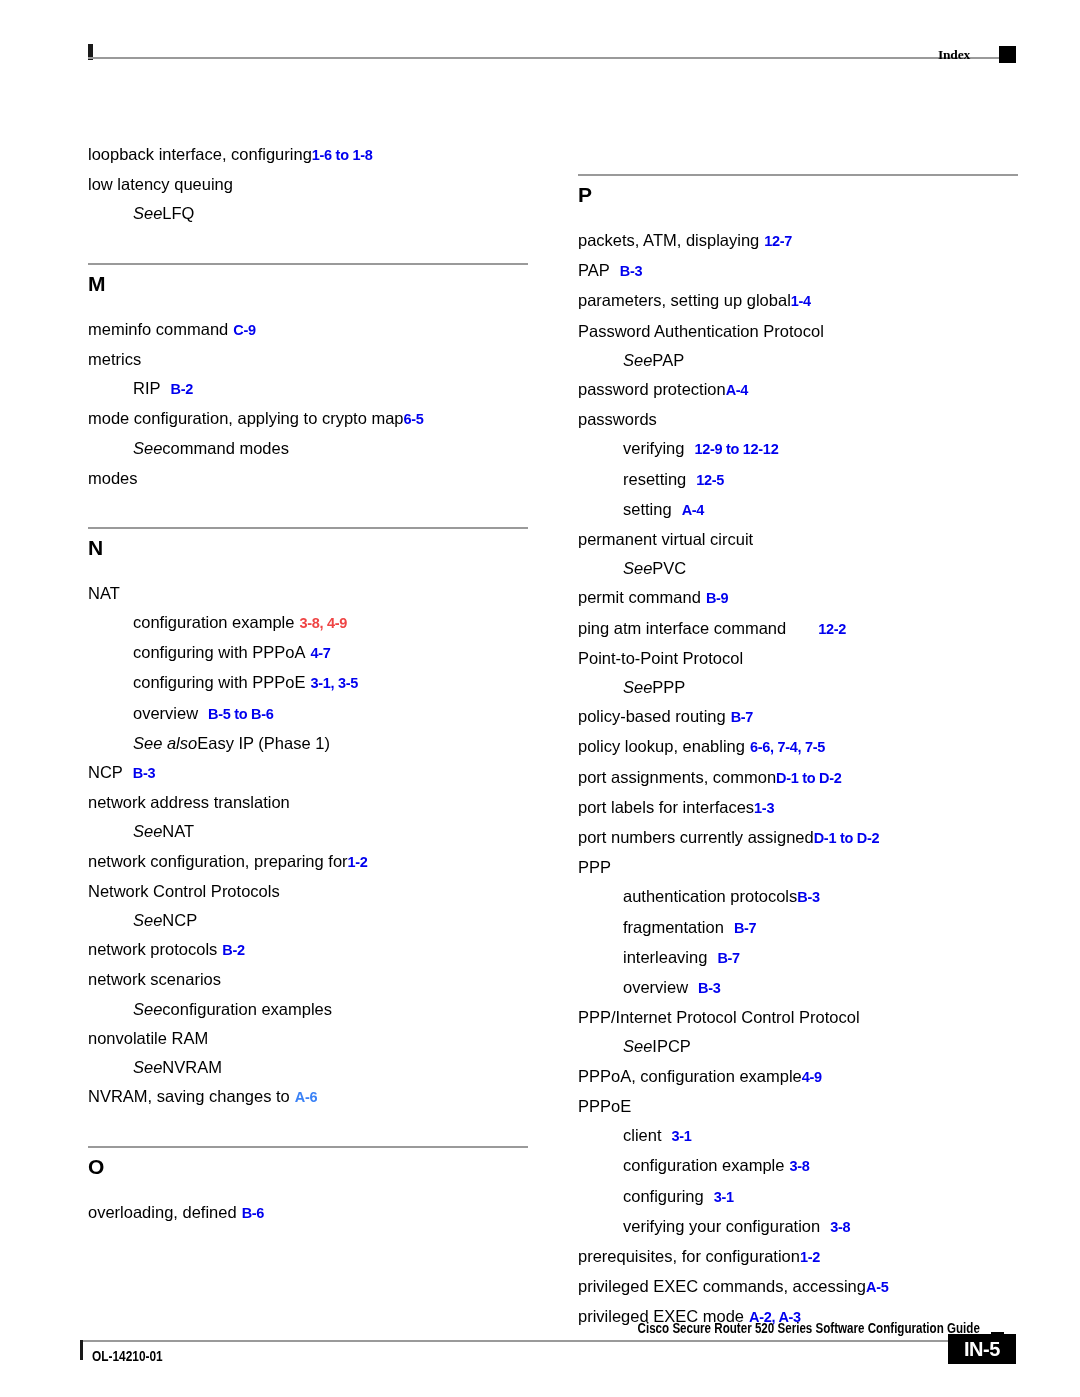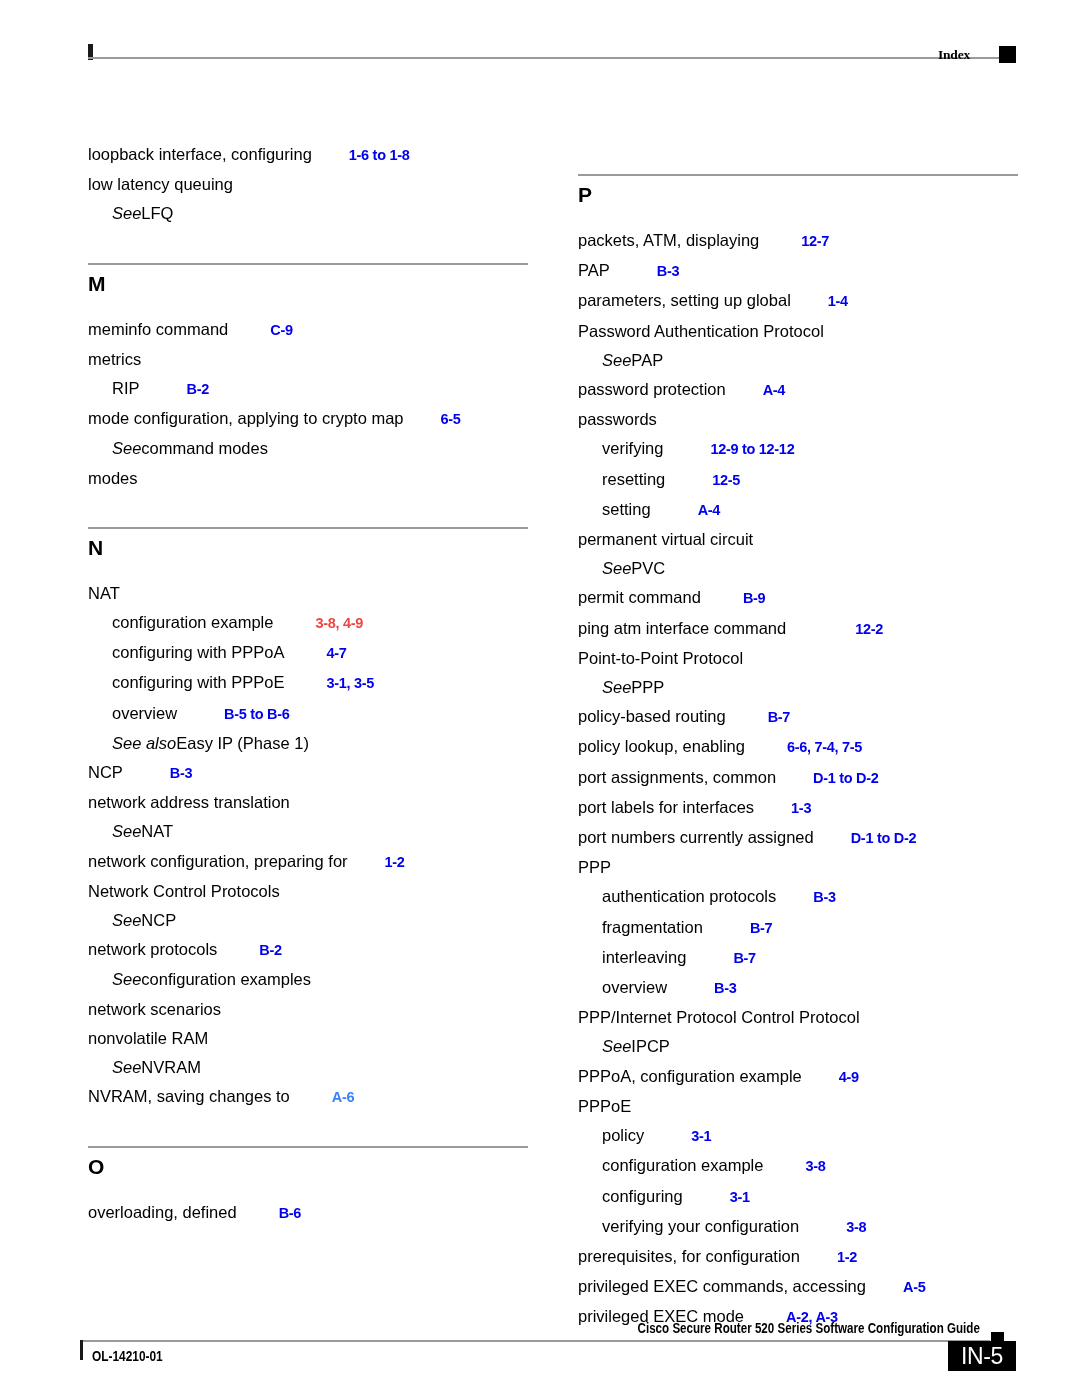--- a/index.html
+++ b/index.html
@@ -96,32 +96,31 @@
   }
 
   
   .entry {
     font-size: 16.5px;
     line-height: 29.2px;
     color: #000;
     white-space: nowrap;
   }
   .lvl0 { margin-left: 0px; }
-  .lvl1 { margin-left: 24px; }
+  .lvl1 { margin-left: 45px; }
 
   .entry .txt { }
   .entry .see {
     font-style: italic;
   }
   .entry .pages {
     color: #0000ee;
     font-weight: bold;
     font-size: 14.5px;
     letter-spacing: -0.3px;
-    padding-left: 37px;
   }
   .gap-sm { display: inline-block; width: 5px; }
   .gap-md { display: inline-block; width: 10px; }
   .gap-none { display: inline-block; width: 0px; }
 
   
   .page-footer {
     position: absolute;
     left: 72px;
     top: 1312px;
@@ -177,26 +176,25 @@
     color: #000;
   }
   .footer-pagebox {
     position: absolute;
     right: 0px;
     top: 22px;
     min-width: 68px;
     height: 30px;
     background: #000;
     color: #fff;
-    font-size: 23px;
-    font-weight: normal;
+    font-size: 20px;
+    font-weight: bold;
     line-height: 30px;
     text-align: center;
     letter-spacing: -0.4px;
-    margin-top: 7px;
   }
 </style>
 </head>
 <body>
 
 <div class="page-header">
   <div class="header-tick"></div>
   <div class="header-rule"></div>
   <div class="header-label">Index</div>
   <div class="header-square"></div>
@@ -233,22 +231,22 @@
         <div class="entry lvl1"><span class="txt">configuring with PPPoE</span><span class="gap-sm"></span><span class="pages" style="color: rgb(0, 0, 238);">3-1, 3-5</span></div>
         <div class="entry lvl1"><span class="txt">overview</span><span class="gap-md"></span><span class="pages" style="color: rgb(0, 0, 238);">B-5 to B-6</span></div>
         <div class="entry lvl1"><span class="see">See also</span><span class="txt">Easy IP (Phase 1)</span></div>
         <div class="entry lvl0"><span class="txt">NCP</span><span class="gap-md"></span><span class="pages" style="color: rgb(0, 0, 238);">B-3</span></div>
         <div class="entry lvl0"><span class="txt">network address translation</span></div>
         <div class="entry lvl1"><span class="see">See</span><span class="txt">NAT</span></div>
         <div class="entry lvl0"><span class="txt">network configuration, preparing for</span><span class="gap-none"></span><span class="pages" style="color: rgb(0, 0, 238);">1-2</span></div>
         <div class="entry lvl0"><span class="txt">Network Control Protocols</span></div>
         <div class="entry lvl1"><span class="see">See</span><span class="txt">NCP</span></div>
         <div class="entry lvl0"><span class="txt">network protocols</span><span class="gap-sm"></span><span class="pages" style="color: rgb(0, 0, 238);">B-2</span></div>
+        <div class="entry lvl0"><span class="txt">network scenarios</span></div>
         <div class="entry lvl1"><span class="see">See</span><span class="txt">configuration examples</span></div>
-        <div class="entry lvl0"><span class="txt">network scenarios</span></div>
         <div class="entry lvl0"><span class="txt">nonvolatile RAM</span></div>
         <div class="entry lvl1"><span class="see">See</span><span class="txt">NVRAM</span></div>
         <div class="entry lvl0"><span class="txt">NVRAM, saving changes to</span><span class="gap-sm"></span><span class="pages" style="color: #3b82f6;">A-6</span></div>
       </div>
       <div class="letter-block">
         <div class="letter-rule" style="background: rgb(154, 154, 154);"></div>
         <div class="letter-heading">O</div>
       </div>
       <div>
         <div class="entry lvl0"><span class="txt">overloading, defined</span><span class="gap-sm"></span><span class="pages" style="color: rgb(0, 0, 238);">B-6</span></div>
@@ -283,21 +281,21 @@
         <div class="entry lvl0"><span class="txt">port numbers currently assigned</span><span class="gap-none"></span><span class="pages" style="color: rgb(0, 0, 238);">D-1 to D-2</span></div>
         <div class="entry lvl0"><span class="txt">PPP</span></div>
         <div class="entry lvl1"><span class="txt">authentication protocols</span><span class="gap-none"></span><span class="pages" style="color: rgb(0, 0, 238);">B-3</span></div>
         <div class="entry lvl1"><span class="txt">fragmentation</span><span class="gap-md"></span><span class="pages" style="color: rgb(0, 0, 238);">B-7</span></div>
         <div class="entry lvl1"><span class="txt">interleaving</span><span class="gap-md"></span><span class="pages" style="color: rgb(0, 0, 238);">B-7</span></div>
         <div class="entry lvl1"><span class="txt">overview</span><span class="gap-md"></span><span class="pages" style="color: rgb(0, 0, 238);">B-3</span></div>
         <div class="entry lvl0"><span class="txt">PPP/Internet Protocol Control Protocol</span></div>
         <div class="entry lvl1"><span class="see">See</span><span class="txt">IPCP</span></div>
         <div class="entry lvl0"><span class="txt">PPPoA, configuration example</span><span class="gap-none"></span><span class="pages" style="color: rgb(0, 0, 238);">4-9</span></div>
         <div class="entry lvl0"><span class="txt">PPPoE</span></div>
-        <div class="entry lvl1"><span class="txt">policy</span><span class="gap-md"></span><span class="pages" style="color: rgb(0, 0, 238);">3-1</span></div>
+        <div class="entry lvl1"><span class="txt">client</span><span class="gap-md"></span><span class="pages" style="color: rgb(0, 0, 238);">3-1</span></div>
         <div class="entry lvl1"><span class="txt">configuration example</span><span class="gap-sm"></span><span class="pages" style="color: rgb(0, 0, 238);">3-8</span></div>
         <div class="entry lvl1"><span class="txt">configuring</span><span class="gap-md"></span><span class="pages" style="color: rgb(0, 0, 238);">3-1</span></div>
         <div class="entry lvl1"><span class="txt">verifying your configuration</span><span class="gap-md"></span><span class="pages" style="color: rgb(0, 0, 238);">3-8</span></div>
         <div class="entry lvl0"><span class="txt">prerequisites, for configuration</span><span class="gap-none"></span><span class="pages" style="color: rgb(0, 0, 238);">1-2</span></div>
         <div class="entry lvl0"><span class="txt">privileged EXEC commands, accessing</span><span class="gap-none"></span><span class="pages" style="color: rgb(0, 0, 238); margin-top: 28px;">A-5</span></div>
         <div class="entry lvl0"><span class="txt">privileged EXEC mode</span><span class="gap-sm"></span><span class="pages" style="color: rgb(0, 0, 238);">A-2, A-3</span></div>
       </div>
     </div>
 </div>
 

